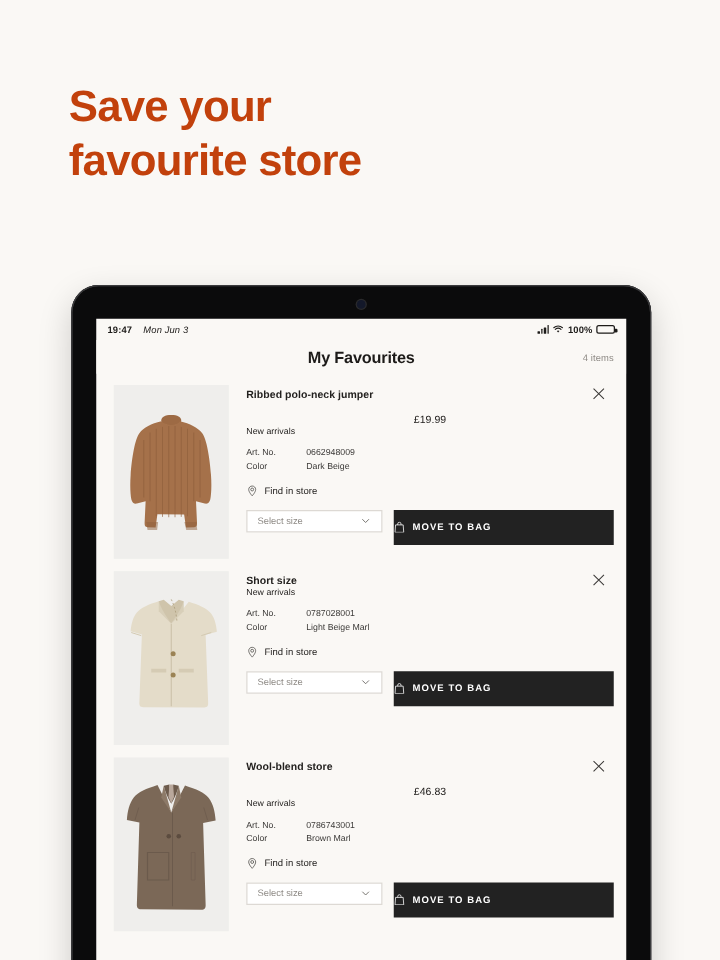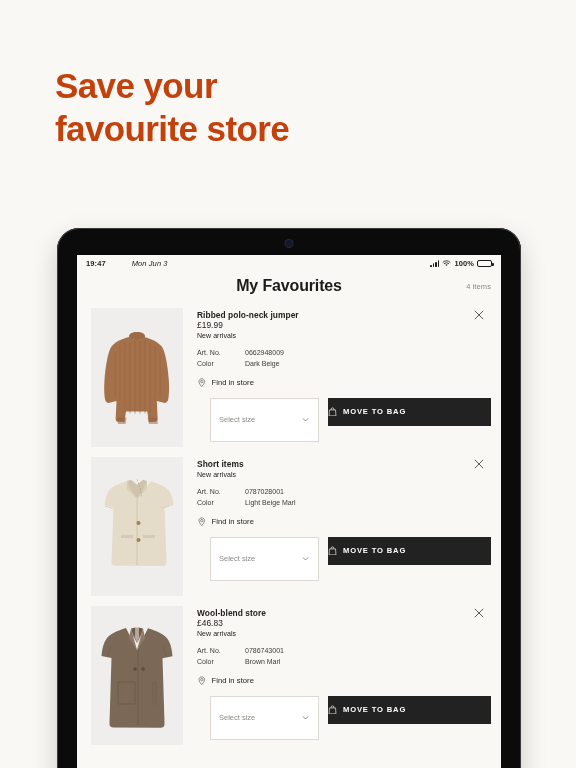--- a/index.html
+++ b/index.html
@@ -58,21 +58,21 @@
   
   .statusbar {
     display: flex; align-items: center;
     height: 17px;
     padding: 0 9px;
     font-size: 7.5px;
     color: #1d1b19;
     font-weight: 600;
     letter-spacing: .1px;
   }
-  .sb-time { margin-right: 26px; }
+  .sb-time { margin-right: 9px; }
   .sb-date { font-weight: 500; font-style: italic; }
   .sb-right { margin-left: auto; display: flex; align-items: center; gap: 3px; }
   .sig { display: flex; align-items: flex-end; gap: 1px; height: 7px; }
   .sig i { display: block; width: 1.6px; background: #1d1b19; border-radius: .4px; }
   .sig i:nth-child(1){ height: 2.5px; }
   .sig i:nth-child(2){ height: 4px; }
   .sig i:nth-child(3){ height: 5.5px; }
   .sig i:nth-child(4){ height: 7px; }
   .wifi { width: 9px; height: 7px; }
   .batt-text { font-weight: 600; font-size: 7.5px; }
@@ -88,21 +88,21 @@
   .batt .fill { height: 100%; background: #1d1b19; border-radius: 1px; }
 
   
   .app-header {
     position: relative;
     height: 27px;
     display: flex; align-items: center; justify-content: center;
     background: #faf8f5;
   }
   .app-title {
-    font-size: 16px; font-weight: 700; color: #1d1b19; letter-spacing: -.15px;
+    font-size: 13px; font-weight: 700; color: #1d1b19; letter-spacing: -.15px;
   }
   .item-count {
     position: absolute; right: 10px; top: 50%; transform: translateY(-50%);
     font-size: 7.5px; color: #8e8a85; letter-spacing: .1px;
   }
 
   
   .list { position: relative; }
   .fav-row {
     position: relative;
@@ -125,47 +125,46 @@
     padding-top: 2px;
   }
   .close-btn {
     position: absolute; right: 4px; top: -1px;
     width: 16px; height: 16px;
     display: flex; align-items: center; justify-content: center;
     cursor: pointer;
   }
   .close-btn svg { width: 10px; height: 10px; }
   .p-name { font-size: 8.4px; color: #23211f; letter-spacing: .05px; font-weight: bold; }
-  .p-price { font-size: 8.4px; color: #23211f; margin-top: 0; letter-spacing: .05px; }
+  .p-price { font-size: 8.4px; color: #23211f; margin-top: 10px; letter-spacing: .05px; text-align: center; }
   .p-tag { font-size: 7px; color: #23211f; margin-top: 2px; letter-spacing: .05px; }
   .meta { margin-top: 9px; font-size: 7px; color: #3c3a38; line-height: 1.5; }
   .meta-row { display: flex; }
   .meta-k { width: 48px; color: #3c3a38; }
   .meta-v { color: #3c3a38; }
   .find {
     display: flex; align-items: center; gap: 5px;
     margin-top: 9px;
     font-size: 7.6px; color: #23211f; letter-spacing: .05px;
     cursor: pointer;
   }
   .find svg { width: 9.5px; height: 9.5px; flex: 0 0 9.5px; }
 
   .actions { display: flex; gap: 9px; margin-top: 10px; }
   .size-select {
     flex: 0 0 109px;
-    height: 44px;
+    height: 18px;
     border: 1px solid #ddd9d4;
     background: #ffffff;
     display: flex; align-items: center;
     padding: 0 8px;
     font-size: 7.5px;
     color: #8e8a85;
     cursor: pointer;
     position: relative;
-    margin-left: 13px;
   }
   .size-select .chev { margin-left: auto; width: 9px; height: 9px; }
   .bag-btn {
     flex: 1 1 auto;
     height: 28px;
     background: #222222;
     color: #ffffff;
     display: flex; align-items: center; justify-content: flex-start;
     gap: 6px;
     font-size: 7.6px;
@@ -290,21 +289,21 @@
               <path d="M46 22.5c2.5 5 4 11 4.5 17" stroke="#a89a78" stroke-width=".6" fill="none" stroke-dasharray="1.6 1.6"></path>
               <path d="M14 49l8 2.5M78 49l-8 2.5" stroke="#d4cab2" stroke-width=".8" fill="none"></path>
             </svg>
           </div>
           <div class="details">
             <div class="close-btn">
               <svg viewBox="0 0 12 12">
                 <path d="M1 1l10 10M11 1L1 11" stroke="#3c3a38" stroke-width="1" fill="none"></path>
               </svg>
             </div>
-            <div class="p-name">Short items</div>
+            <div class="p-name">Short size</div>
             <div class="p-tag">New arrivals</div>
             <div class="meta">
               <div class="meta-row">
                 <span class="meta-k">Art. No.</span>
                 <span class="meta-v">0787028001</span>
               </div>
               <div class="meta-row">
                 <span class="meta-k">Color</span>
                 <span class="meta-v">Light Beige Marl</span>
               </div>

